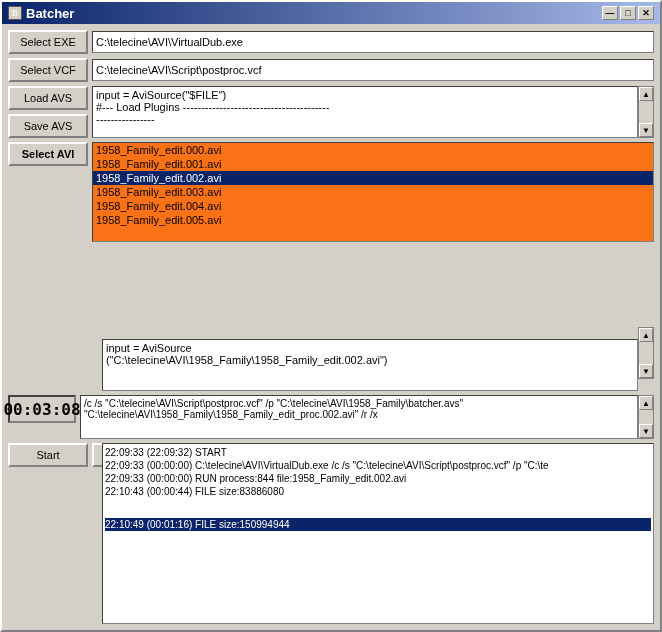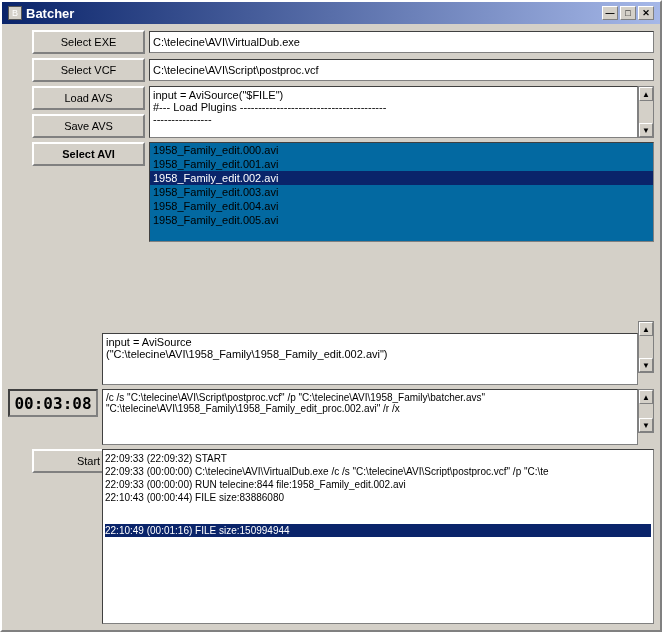--- a/index.html
+++ b/index.html
@@ -74,34 +74,33 @@
       display: flex;
       flex-direction: column;
       gap: 4px;
     }
     .row {
       display: flex;
       align-items: center;
       gap: 4px;
     }
     .btn {
-      width: 113px;
+      width: 80px;
       height: 24px;
       background: #d4d0c8;
       border: 2px solid #fff;
       border-right-color: #808080;
       border-bottom-color: #808080;
       font-size: 11px;
       cursor: pointer;
       text-align: center;
       flex-shrink: 0;
       display: flex;
       align-items: center;
       justify-content: center;
-      margin-left: 24px;
     }
     .text-input {
       flex: 1;
       height: 22px;
       background: white;
       border: 1px solid #808080;
       border-top-color: #404040;
       border-left-color: #404040;
       padding: 8px 3px;
       font-size: 11px;
@@ -111,28 +110,28 @@
       padding: 1px 3px;
       font-size: 11px;
       cursor: pointer;
     }
     .list-item.selected {
       background: #0a246a;
       color: white;
     }
     .avi-list-area {
       flex: 1;
-      background: #0369a1;
+      background: #f97316;
       border: 1px solid #808080;
       border-top-color: #404040;
       border-left-color: #404040;
       overflow-y: auto;
     }
     .timer-display {
-      width: 90px;
+      width: 68px;
       height: 28px;
       background: #d4d0c8;
       border: 2px solid #808080;
       border-top-color: #404040;
       border-left-color: #404040;
       display: flex;
       align-items: center;
       justify-content: center;
       font-size: 16px;
       font-family: monospace;
@@ -304,21 +303,21 @@
           <div class="vscroll-btn">▲</div>
           <div class="vscroll-track"></div>
           <div class="vscroll-btn">▼</div>
         </div>
       </div>
     </div>
 
     <div class="row" style="align-items: flex-start;">
       <div class="timer-display">00:03:08</div>
       <div style="flex:1; display:flex;">
-        <textarea class="cmd-textarea" style="height: 56px; flex: 1 1 0%;">/c /s "C:\telecine\AVI\Script\postproc.vcf" /p "C:\telecine\AVI\1958_Family\batcher.avs"
+        <textarea class="cmd-textarea" style="height: 44px; flex: 1 1 0%;">/c /s "C:\telecine\AVI\Script\postproc.vcf" /p "C:\telecine\AVI\1958_Family\batcher.avs"
 "C:\telecine\AVI\1958_Family\1958_Family_edit_proc.002.avi" /r /x</textarea>
         <div class="vscroll" style="width:16px; height:44px;">
           <div class="vscroll-btn">▲</div>
           <div class="vscroll-track"></div>
           <div class="vscroll-btn">▼</div>
         </div>
       </div>
     </div>
 
     <div class="bottom-section">
@@ -326,19 +325,19 @@
         <button class="btn">Start</button>
         <button class="btn">Pause</button>
         <button class="btn">Stop</button>
         <button class="btn">Abort</button>
         <div class="frames-display">60</div>
       </div>
       <div class="log-area">
 
       <div class="log-item">22:09:33 (22:09:32) START</div>
           <div class="log-item">22:09:33 (00:00:00) C:\telecine\AVI\VirtualDub.exe /c /s "C:\telecine\AVI\Script\postproc.vcf" /p "C:\te</div>
-          <div class="log-item">22:09:33 (00:00:00) RUN telecine:844 file:1958_Family_edit.002.avi</div>
+          <div class="log-item">22:09:33 (00:00:00) RUN process:844 file:1958_Family_edit.002.avi</div>
           <div class="log-item">22:10:43 (00:00:44) FILE size:83886080</div>
           <div class="log-item highlighted">22:10:49 (00:01:16) FILE size:150994944</div>
         </div>
     </div>
   </div>
 </div>
 
 </body></html>

